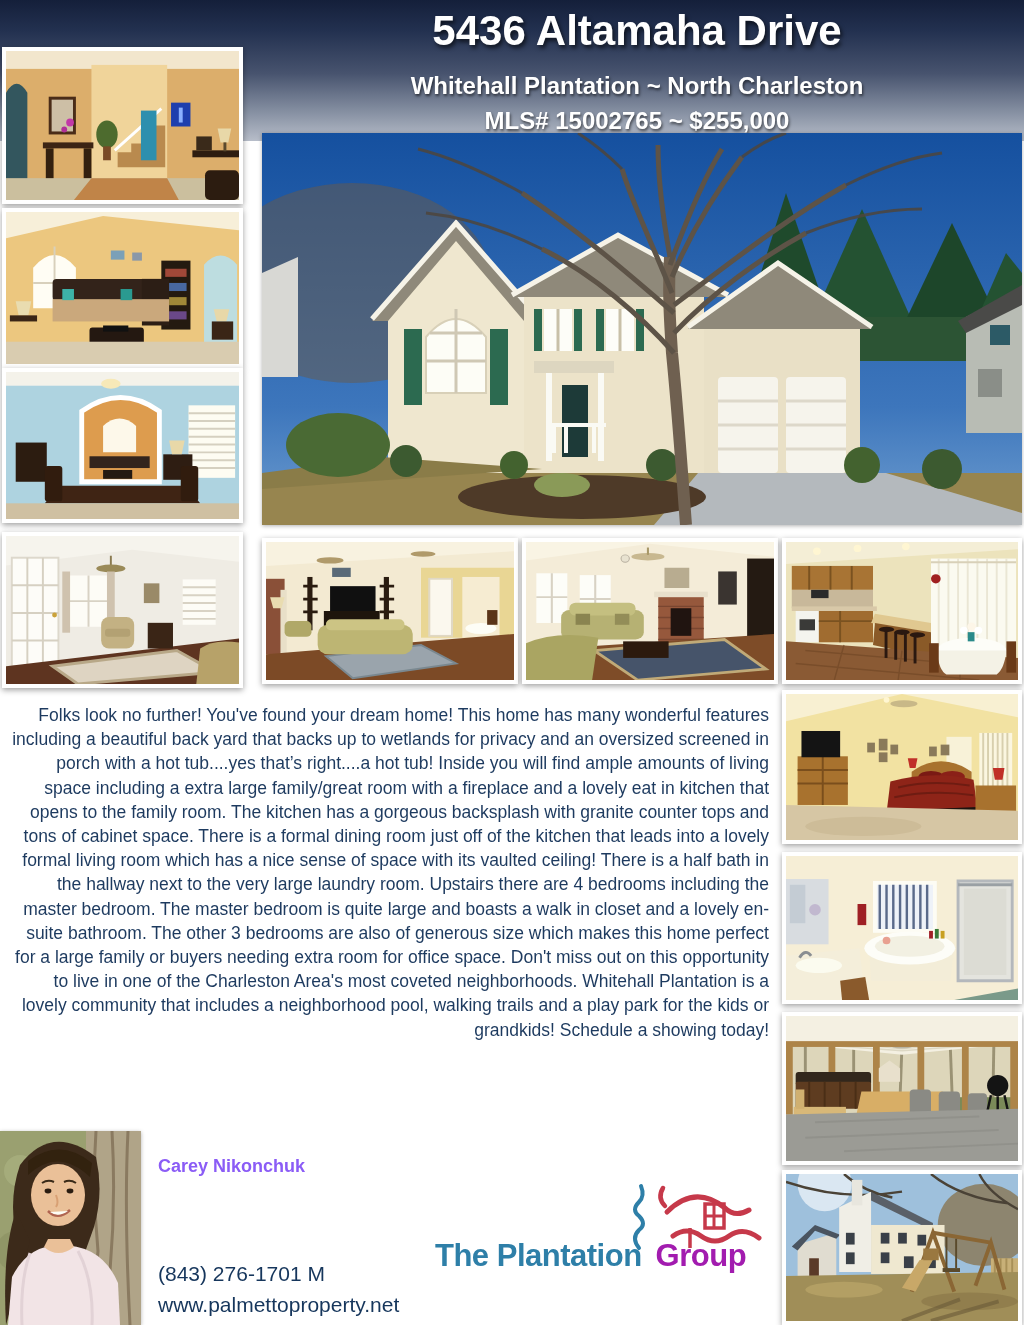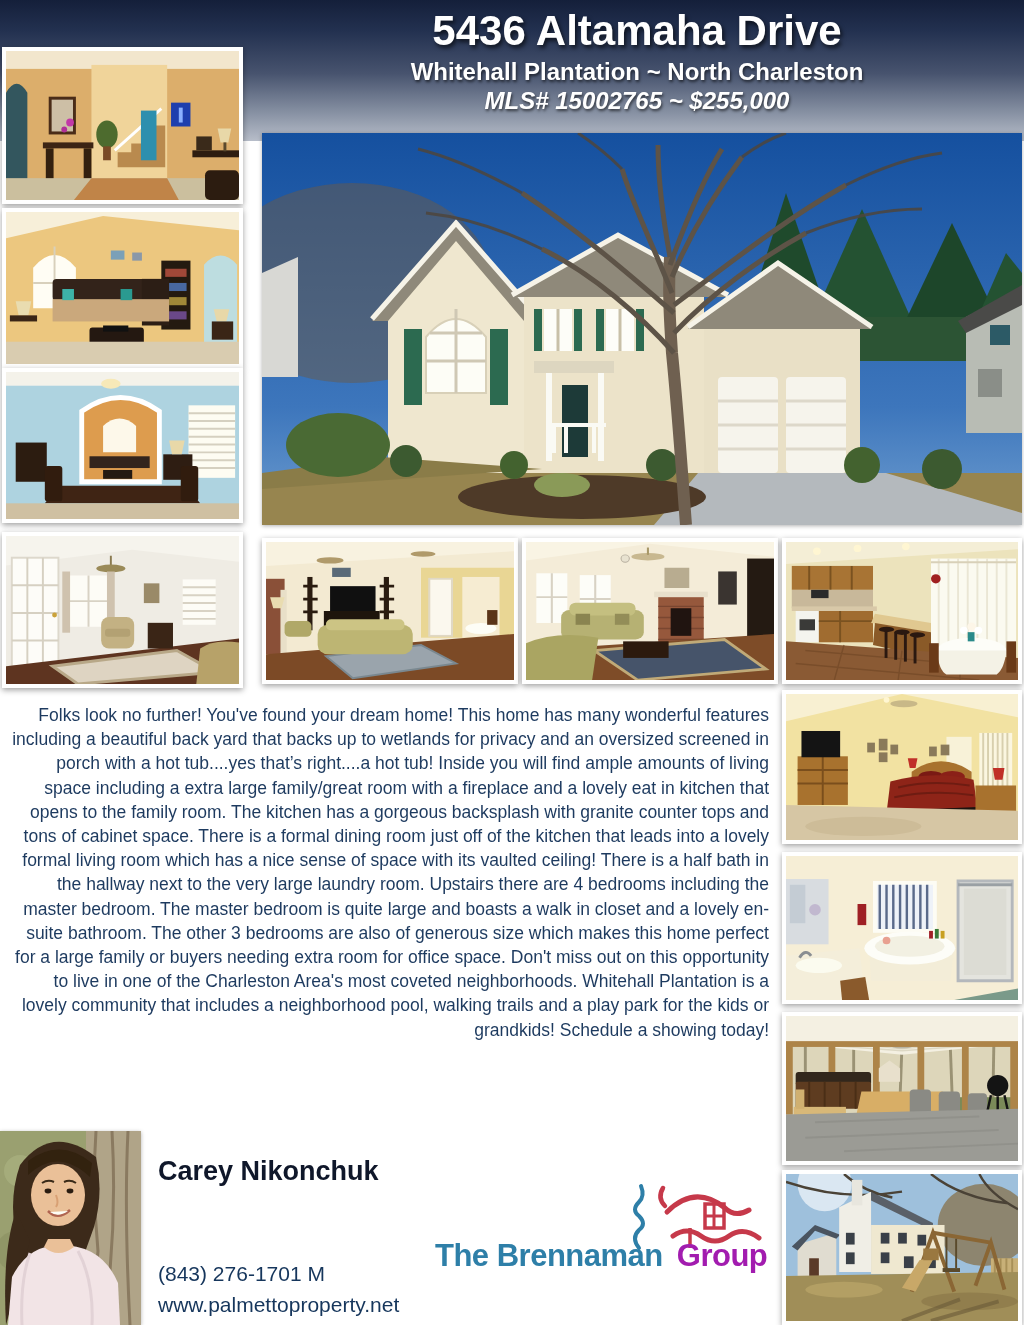--- a/index.html
+++ b/index.html
@@ -4,33 +4,33 @@
 <style>
   html,body{margin:0;padding:0;background:#888;}
   .page{position:relative;width:1024px;height:1325px;background:#ffffff;overflow:hidden;
         font-family:"Liberation Sans",sans-serif;margin:0 auto;}
   
   .hdr{position:absolute;left:0;top:0;width:1024px;height:141px;
        background:linear-gradient(to bottom,#141f3a 0%,#233150 22%,#47536e 52%,#8791a3 80%,#b7bdc9 100%);}
   .hdr-inner{position:absolute;left:250px;right:0;top:8px;text-align:center;color:#fff;}
   .hdr-title{font-size:42px;font-weight:700;letter-spacing:0;line-height:1.1;margin:0;
              text-shadow:2px 3px 4px rgba(0,0,0,0.65);}
-  .hdr-sub{font-size:24px;font-weight:700;margin-top:4px;text-shadow:1px 2px 3px rgba(0,0,0,0.6);}
-  .hdr-mls{font-size:24px;font-weight:700;margin-top:1px;text-shadow:1px 2px 3px rgba(0,0,0,0.6);font-style:italic;}
+  .hdr-sub{font-size:24px;font-weight:700;margin-top:18px;text-shadow:1px 2px 3px rgba(0,0,0,0.6);}
+  .hdr-mls{font-size:24px;font-weight:700;margin-top:7px;text-shadow:1px 2px 3px rgba(0,0,0,0.6);}
   
   .ph{position:absolute;background:#fff;box-sizing:border-box;padding:4px;
       box-shadow:0 2px 6px rgba(0,0,0,0.38);}
   .ph svg{display:block;width:100%;height:100%;}
   .ph-flat{position:absolute;box-sizing:border-box;box-shadow:0 1px 4px rgba(0,0,0,0.3);}
   .ph-flat svg{display:block;width:100%;height:100%;}
   
   .desc{position:absolute;left:5px;top:703px;width:764px;text-align:right;
         color:#1d3a5f;font-size:17.5px;line-height:24.2px;font-weight:400;}
   
-  .agent-name{position:absolute;left:158px;top:1156px;color:#0f172a;font-size:27px;font-weight:700;}
+  .agent-name{position:absolute;left:158px;top:1156px;color:#8b5cf6;font-size:18px;font-weight:700;}
   .agent-contact{position:absolute;left:158px;top:1258px;color:#16365c;font-size:21px;line-height:31px;}
   
   .logo{position:absolute;left:435px;top:1180px;width:335px;height:120px;}
   .logo-sketch{position:absolute;left:176px;top:0;width:154px;height:72px;}
   .logo-text{position:absolute;left:0;top:58px;white-space:nowrap;font-size:31px;font-weight:700;}
   .logo-primary{color:#2e7fa8;letter-spacing:-0.5px;}
   .logo-secondary{color:#a21caf;letter-spacing:-0.5px;margin-left:14px;}
 </style>
 </head>
 <body>
@@ -509,16 +509,16 @@
     <svg class="logo-sketch" viewBox="0 0 154 72">
       <path d="M28,68 Q20,58 28,50 Q36,44 28,36 Q20,30 28,22 Q34,16 30,6" stroke="#2e7fa8" stroke-width="4" fill="none" stroke-linecap="round"></path>
       <path d="M52,8 Q46,18 54,26" stroke="#c6394a" stroke-width="4.5" fill="none" stroke-linecap="round"></path>
       <path d="M56,32 Q84,4 114,28 Q124,38 138,30" stroke="#c6394a" stroke-width="5" fill="none" stroke-linecap="round"></path>
       <rect x="94" y="24" width="19" height="24" fill="none" stroke="#c6394a" stroke-width="3.5"></rect>
       <line x1="94" y1="36" x2="113" y2="36" stroke="#c6394a" stroke-width="3"></line>
       <line x1="103" y1="24" x2="103" y2="48" stroke="#c6394a" stroke-width="3"></line>
       <path d="M62,56 Q76,46 90,56 Q104,66 118,56 Q132,46 148,58" stroke="#c6394a" stroke-width="5" fill="none" stroke-linecap="round"></path>
       <line x1="79" y1="48" x2="79" y2="68" stroke="#c6394a" stroke-width="3.5"></line>
     </svg>
-    <div class="logo-text"><span class="logo-primary">The Brennaman</span><span class="logo-secondary">Group</span></div>
+    <div class="logo-text"><span class="logo-primary">The Plantation</span><span class="logo-secondary">Group</span></div>
   </div>
 
 </div>
 
 </body></html>

